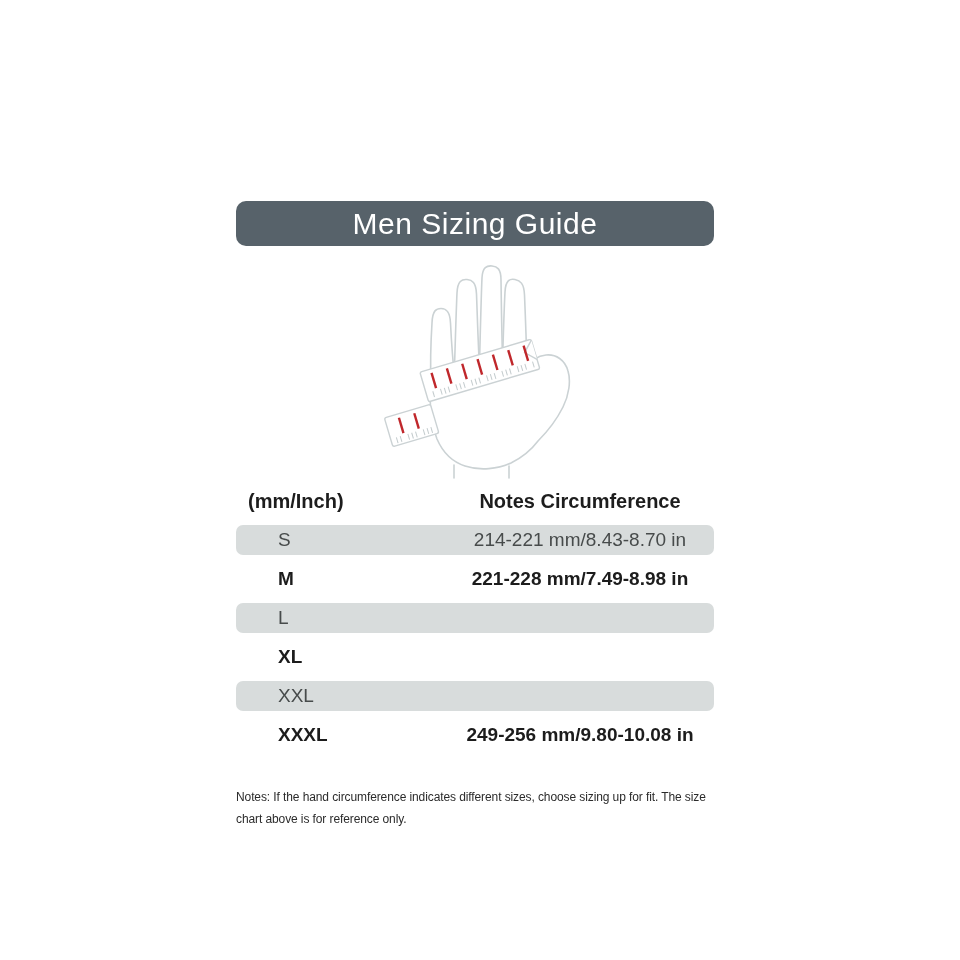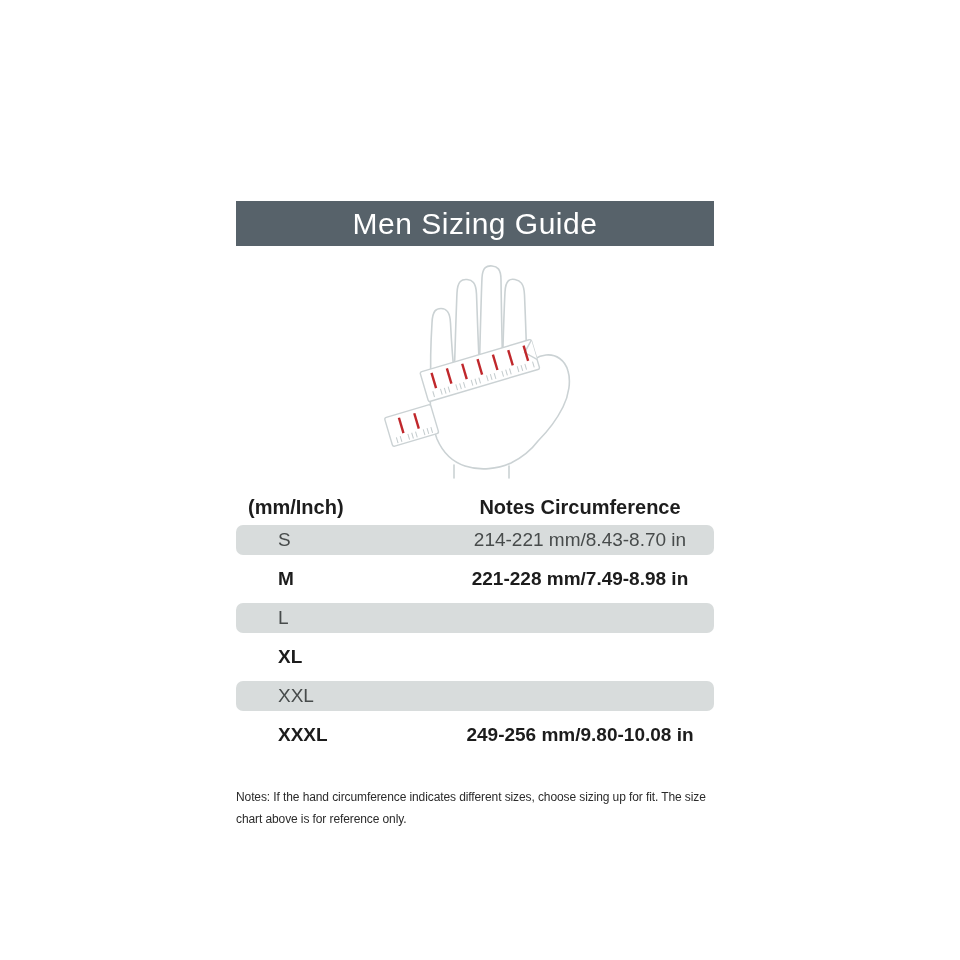--- a/index.html
+++ b/index.html
@@ -23,36 +23,36 @@
   }
   .titlebar {
     height: 45px;
     background: #57626A;
     color: #ffffff;
     display: flex;
     align-items: center;
     justify-content: center;
     font-size: 30px;
     letter-spacing: 0.5px;
+    border-radius: 10px;
   }
   .hand-area {
     position: relative;
     height: 244px;
   }
   .hand-area svg {
     position: absolute;
     left: 144px;
     top: 13px;
     width: 220px;
     height: 220px;
   }
   .thead {
     height: 35px;
     display: flex;
-    align-items: center;
     font-weight: 700;
     font-size: 20px;
     color: #1d1d1d;
   }
   .col-size { flex: 0 0 210px; }
   .col-value { flex: 1 1 auto; text-align: center; }
   .thead .col-size { padding-left: 12px; box-sizing: border-box; }
   .row {
     height: 30px;
     margin-bottom: 9px;

